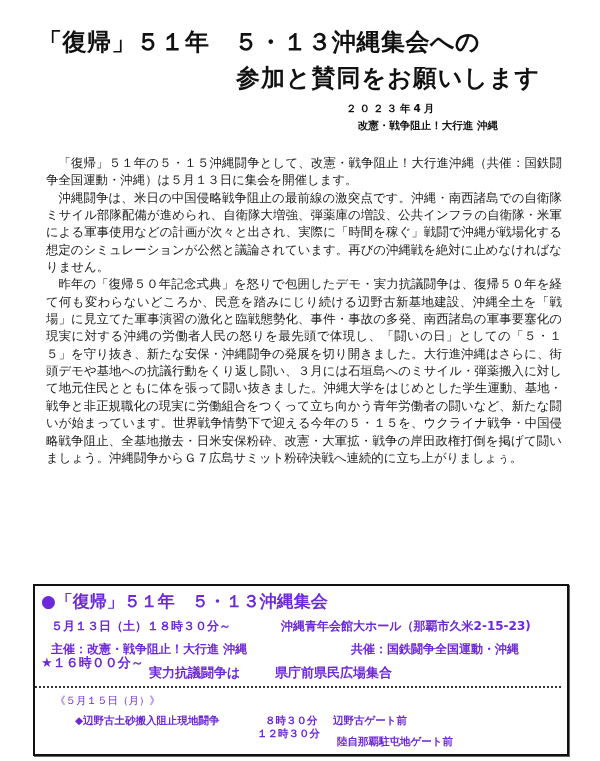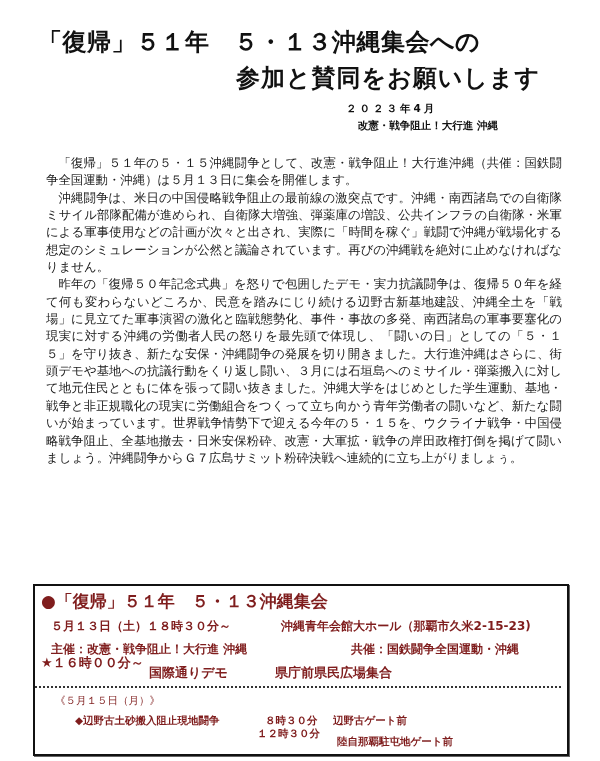--- a/index.html
+++ b/index.html
@@ -25,21 +25,21 @@
       position:absolute; left:46px; top:150px; width:516px;
       font-family:Liberation Mono, monospace;
       font-size:12.4px; line-height:17.35px; color:#1a1a1a;
       text-align:justify;
       margin-top:6px;
     }
     .body p { margin:0; text-indent:1em; }
     .box {
       position:absolute; left:33px; top:584px; width:532px; height:168px;
       border:2px solid #111; box-shadow:1px 1px 0 #666;
-      font-family:"DejaVu Sans","Liberation Sans",sans-serif; color:#7f1d1d;
+      font-family:"DejaVu Sans","Liberation Sans",sans-serif; color:#6d28d9;
     }
     .box-title {
       position:absolute; left:6px; top:4px; font-size:17px; font-weight:bold; white-space:nowrap;
     }
     .box-line {
       position:absolute; font-size:12px; font-weight:bold; white-space:nowrap;
     }
     .l1 { left:16px; top:32px; }
     .l1b { left:246px; top:32px; }
     .l2 { left:16px; top:55px; }
@@ -76,21 +76,21 @@
   <p>昨年の「復帰５０年記念式典」を怒りで包囲したデモ・実力抗議闘争は、復帰５０年を経て何も変わらないどころか、民意を踏みにじり続ける辺野古新基地建設、沖縄全土を「戦場」に見立てた軍事演習の激化と臨戦態勢化、事件・事故の多発、南西諸島の軍事要塞化の現実に対する沖縄の労働者人民の怒りを最先頭で体現し、「闘いの日」としての「５・１５」を守り抜き、新たな安保・沖縄闘争の発展を切り開きました。大行進沖縄はさらに、街頭デモや基地への抗議行動をくり返し闘い、３月には石垣島へのミサイル・弾薬搬入に対して地元住民とともに体を張って闘い抜きました。沖縄大学をはじめとした学生運動、基地・戦争と非正規職化の現実に労働組合をつくって立ち向かう青年労働者の闘いなど、新たな闘いが始まっています。世界戦争情勢下で迎える今年の５・１５を、ウクライナ戦争・中国侵略戦争阻止、全基地撤去・日米安保粉砕、改憲・大軍拡・戦争の岸田政権打倒を掲げて闘いましょう。沖縄闘争からＧ７広島サミット粉砕決戦へ連続的に立ち上がりましょぅ。</p>
 </div>
 
 <div class="box">
   <div class="box-title">●「復帰」５１年　５・１３沖縄集会</div>
   <div class="box-line l1">５月１３日（土）１８時３０分～</div>
   <div class="box-line l1b">沖縄青年会館大ホール（那覇市久米2-15-23)</div>
   <div class="box-line l2">主催：改憲・戦争阻止！大行進 沖縄</div>
   <div class="box-line l2b">共催：国鉄闘争全国運動・沖縄</div>
   <div class="box-line l3">★１６時００分～</div>
-  <div class="box-line l3b">国際通りデモ</div>
+  <div class="box-line l3b">実力抗議闘争は</div>
   <div class="box-line l3c">県庁前県民広場集合</div>
   <div class="dash"></div>
   <div class="small s1">《５月１５日（月）》</div>
   <div class="small s2">◆辺野古土砂搬入阻止現地闘争</div>
   <div class="small s2t">８時３０分</div>
   <div class="small s2p">辺野古ゲート前</div>
   <div class="small s3t">１２時３０分</div>
   <div class="small s3p">陸自那覇駐屯地ゲート前</div>
 </div>
 

